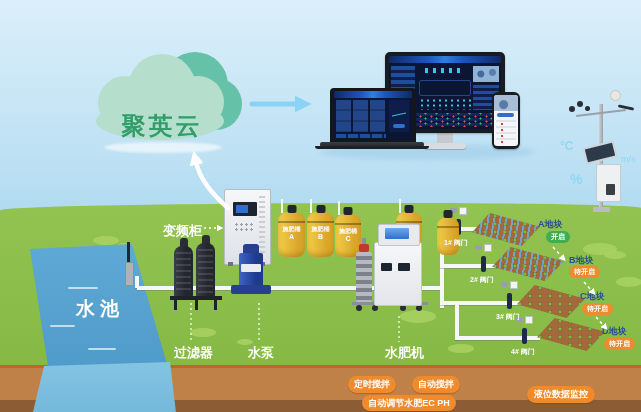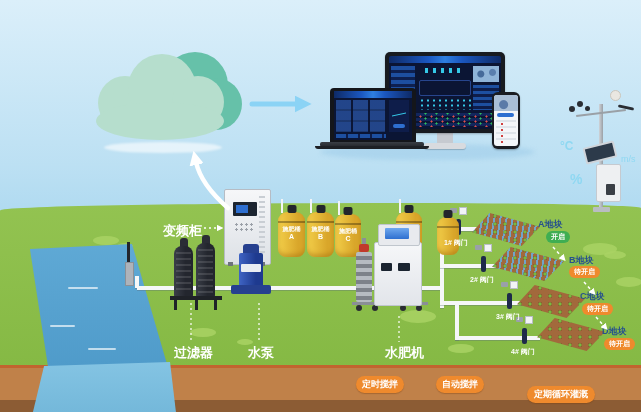--- a/index.html
+++ b/index.html
@@ -224,20 +224,21 @@
   <div class="abs blob" style="left:616px;top:277px;width:26px;height:10px;"></div>
 
   <div class="abs cloud-shadow"></div>
   <div class="abs cloud">
     <i class="cb1"></i>
     <i class="cb2"></i>
     <i class="cf1"></i>
     <i class="cf2"></i>
     <i class="cf3"></i>
     <i class="cf4"></i>
+    <div class="abs cloud-label">聚英云</div>
   </div>
 
   <div class="abs dev-shadow"></div>
   <div class="abs monitor">
     <div class="screen mon-screen">
       <div class="dash-head"></div>
       <div class="mon-left"></div>
       <div class="mon-mid-ticks"></div>
       <div class="mon-mid-line"></div>
       <div class="mon-mid-dots"></div>
@@ -284,20 +285,21 @@
   <div class="abs ws ws-base"></div>
   <div class="abs ws-unit" style="left:560px;top:139px;font-size:12px;">°C</div>
   <div class="abs ws-unit" style="left:621px;top:154px;font-size:9px;font-weight:normal;">m/s</div>
   <div class="abs ws-unit" style="left:570px;top:171px;font-size:14px;">%</div>
 
   <div class="abs pool-top"></div>
   <div class="abs pool-front"></div>
   <div class="abs pool-dash" style="left:68px;top:287px;width:30px;"></div>
   <div class="abs pool-dash" style="left:50px;top:325px;width:25px;"></div>
   <div class="abs pool-dash" style="left:88px;top:348px;width:28px;"></div>
+  <div class="abs pool-label">水池</div>
   <div class="abs sensor-rod"></div>
   <div class="abs sensor-tip"></div>
 
   <div class="abs pipe" style="left:135px;top:276px;width:4px;height:12px;"></div>
   <div class="abs pipe" style="left:137px;top:286px;width:307px;height:4px;"></div>
   <div class="abs pipe" style="left:440px;top:226px;width:4px;height:82px;"></div>
   <div class="abs pipe" style="left:440px;top:227px;width:38px;height:4px;"></div>
   <div class="abs pipe" style="left:440px;top:264px;width:60px;height:4px;"></div>
   <div class="abs pipe" style="left:440px;top:301px;width:85px;height:4px;"></div>
   <div class="abs pipe" style="left:455px;top:301px;width:4px;height:39px;"></div>
@@ -404,28 +406,31 @@
     <i style="left:24px;"></i>
   </div>
   <div class="abs mach-console">
     <i></i>
   </div>
 
   <div class="abs eq-label" style="left:174px;top:344px;">过滤器</div>
   <div class="abs eq-label" style="left:248px;top:344px;">水泵</div>
   <div class="abs eq-label" style="left:385px;top:344px;">水肥机</div>
 
-  <div class="abs feature-pill" style="left:356px;top:376px;width:48px;height:17px;">
+  <div class="abs feature-pill" style="left:348px;top:376px;width:48px;height:17px;">
       <span>定时搅拌</span>
     </div>
-  <div class="abs feature-pill" style="left:412px;top:376px;width:48px;height:17px;margin-left:24px;">
+  <div class="abs feature-pill" style="left:412px;top:376px;width:48px;height:17px;">
       <span>自动搅拌</span>
     </div>
+  <div class="abs feature-pill" style="left:362px;top:395px;width:94px;height:16px;">
+      <span>自动调节水肥EC PH</span>
+    </div>
   <div class="abs feature-pill" style="left:527px;top:386px;width:68px;height:17px;">
-      <span>定期循环灌溉</span>
+      <span>液位数据监控</span>
     </div>
 
   <svg class="overlay" width="641" height="412" viewBox="0 0 641 412">
     <defs>
       <marker id="headBlue" viewBox="0 0 10 10" refX="2" refY="5" markerWidth="3.4" markerHeight="3.4" orient="auto">
           <path d="M0,0 L10,5 L0,10 z" fill="#8bd3f5"></path>
         </marker>
       <marker id="headWhite" viewBox="0 0 10 10" refX="2" refY="5" markerWidth="3.2" markerHeight="3.2" orient="auto">
           <path d="M0,0 L10,5 L0,10 z" fill="#ffffff"></path>
         </marker>

